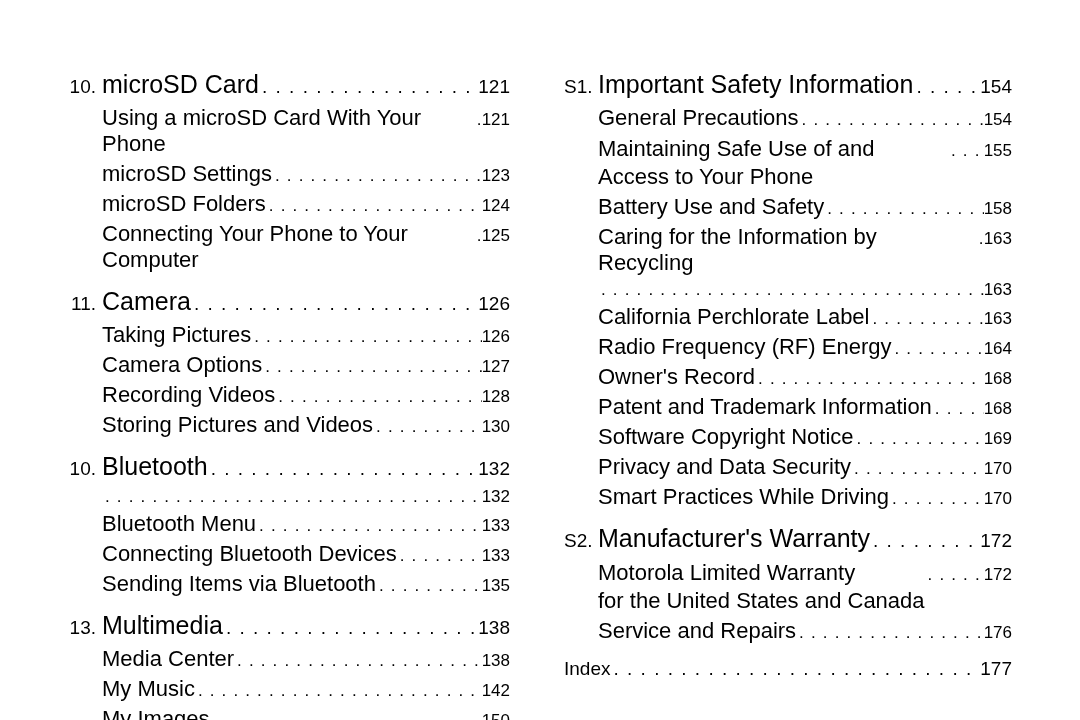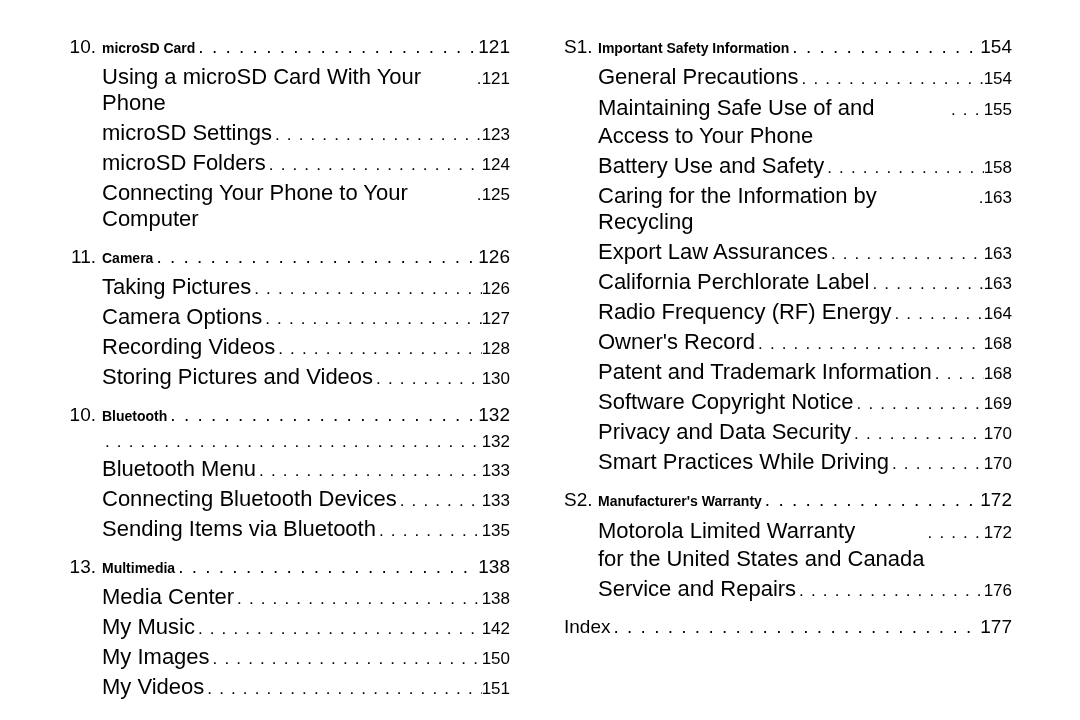--- a/index.html
+++ b/index.html
@@ -1,24 +1,24 @@
 <!DOCTYPE html>
 <html><head>
 <meta charset="utf-8">
 <style>
   * { box-sizing: border-box; margin: 0; padding: 0; }
   html, body { width: 1080px; height: 720px; background: #fff; font-family: Arial, Helvetica, sans-serif; color: #000; }
-  .page { display: flex; padding: 36px 40px 40px 40px; width: 100%; height: 100%; }
+  .page { display: flex; padding: 70px 40px 40px 40px; width: 100%; height: 100%; }
   .col { width: 50%; padding: 0 22px; }
   .col-left { padding-left: 28px; padding-right: 30px; }
   .col-right { padding-left: 24px; padding-right: 28px; }
 
   .chapter-row { display: flex; align-items: baseline; margin-top: 14px; margin-bottom: 6px; }
   .chapter-num { font-size: 19px; font-weight: 400; width: 34px; flex-shrink: 0; text-align: right; padding-right: 6px; }
-  .chapter-title { font-size: 14px; font-weight: 700; white-space: nowrap; }
+  .chapter-title { font-size: 25px; font-weight: 400; white-space: nowrap; }
   .chapter-dots { flex: 1; overflow: hidden; white-space: nowrap; font-size: 19px; letter-spacing: 1.5px; padding: 0 3px; }
   .chapter-page { font-size: 19px; font-weight: 400; flex-shrink: 0; }
 
   .sub-row { display: flex; align-items: baseline; margin-top: 4px; margin-bottom: 4px; padding-left: 34px; }
   .sub-title { font-size: 22px; font-weight: 400; white-space: normal; color: #000; }
   .sub-title.wrap { max-width: 350px; line-height: 1.25; }
   .sub-dots { flex: 1; overflow: hidden; white-space: nowrap; font-size: 17px; letter-spacing: 1.2px; padding: 0 3px; color: #000; min-width: 8px;}
   .sub-page { font-size: 17px; font-weight: 400; flex-shrink: 0; }
 
   .index-row { display: flex; align-items: flex-start; margin-top: 14px; }
@@ -158,21 +158,20 @@
         <span class="sub-title">Battery Use and Safety</span>
         <span class="sub-dots">. . . . . . . . . . . . . . . . . . . . . . . . . . . . . . . . . . . . . . . . . . . . . . . . . . . . . . . . . . . .</span>
         <span class="sub-page">158</span>
       </div>
       <div class="sub-row">
         <span class="sub-title">Caring for the Information by Recycling</span>
         <span class="sub-dots">. . . . . . . . . . . . . . . . . . . . . . . . . . . . . . . . . . . . . . . . . . . . . . . . . . . . . . . . . . . .</span>
         <span class="sub-page">163</span>
       </div>
       <div class="sub-row">
-        <span class="sub-title">Export Law Assurances</span>
         <span class="sub-dots">. . . . . . . . . . . . . . . . . . . . . . . . . . . . . . . . . . . . . . . . . . . . . . . . . . . . . . . . . . . .</span>
         <span class="sub-page">163</span>
       </div>
       <div class="sub-row">
         <span class="sub-title">California Perchlorate Label</span>
         <span class="sub-dots">. . . . . . . . . . . . . . . . . . . . . . . . . . . . . . . . . . . . . . . . . . . . . . . . . . . . . . . . . . . .</span>
         <span class="sub-page">163</span>
       </div>
       <div class="sub-row">
         <span class="sub-title">Radio Frequency (RF) Energy</span>

